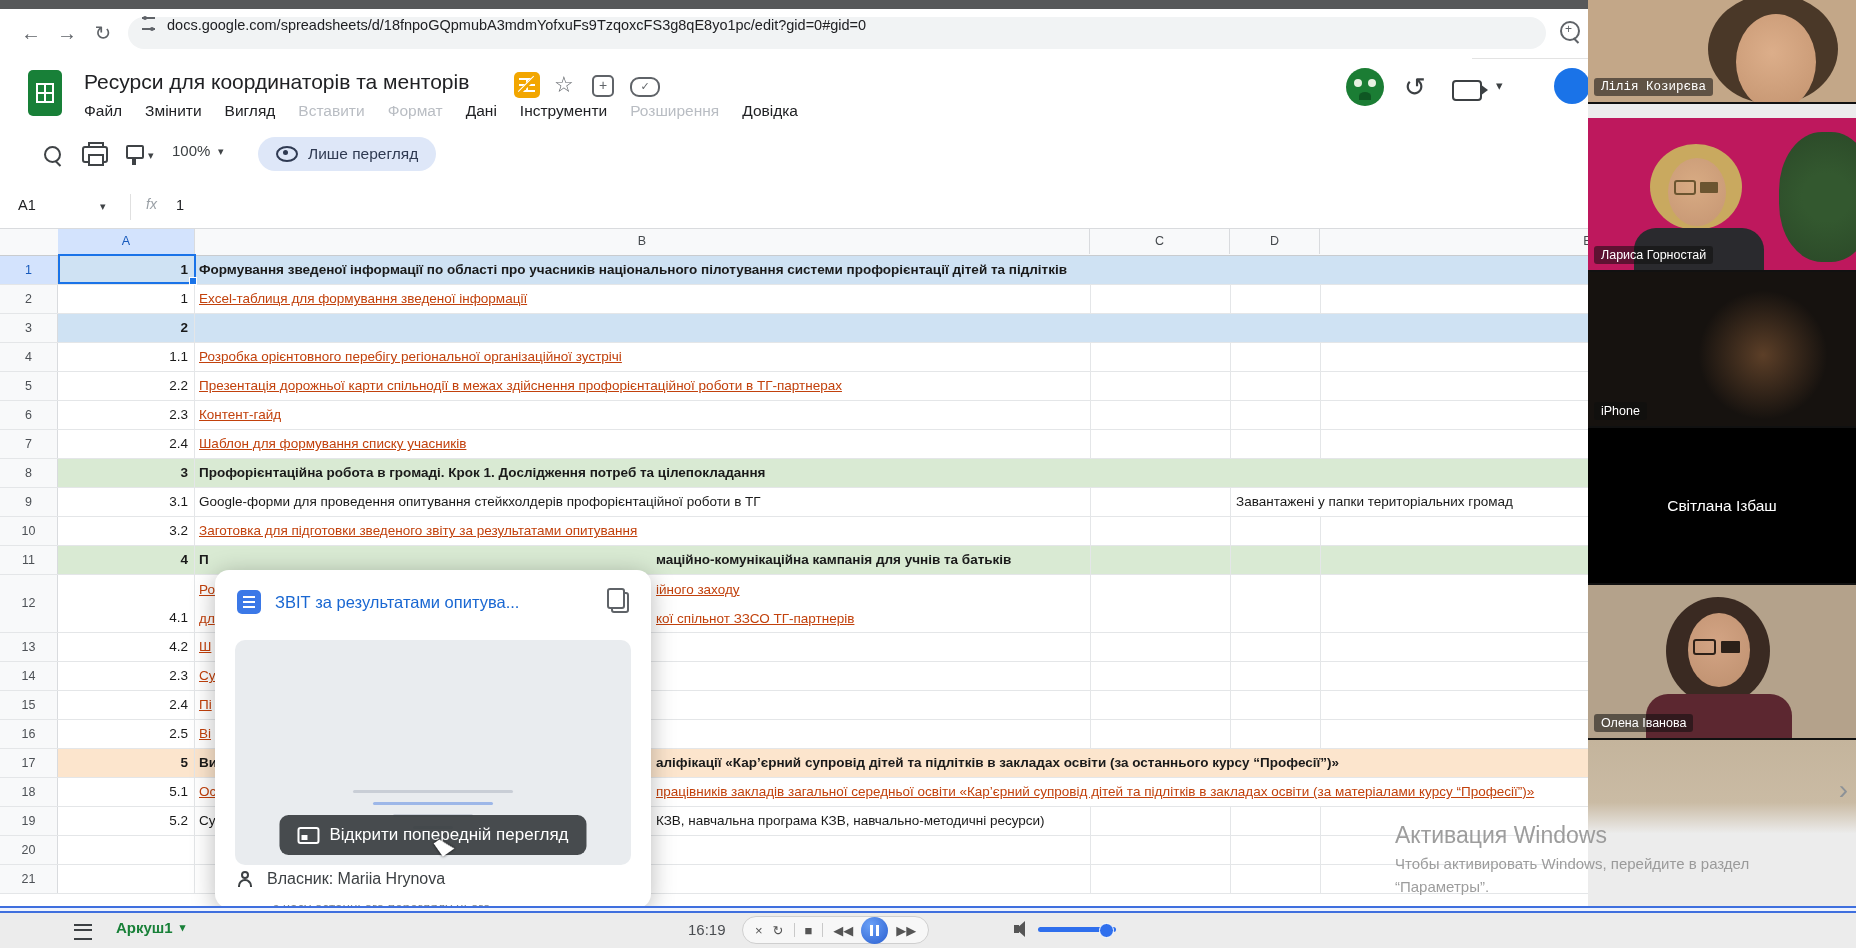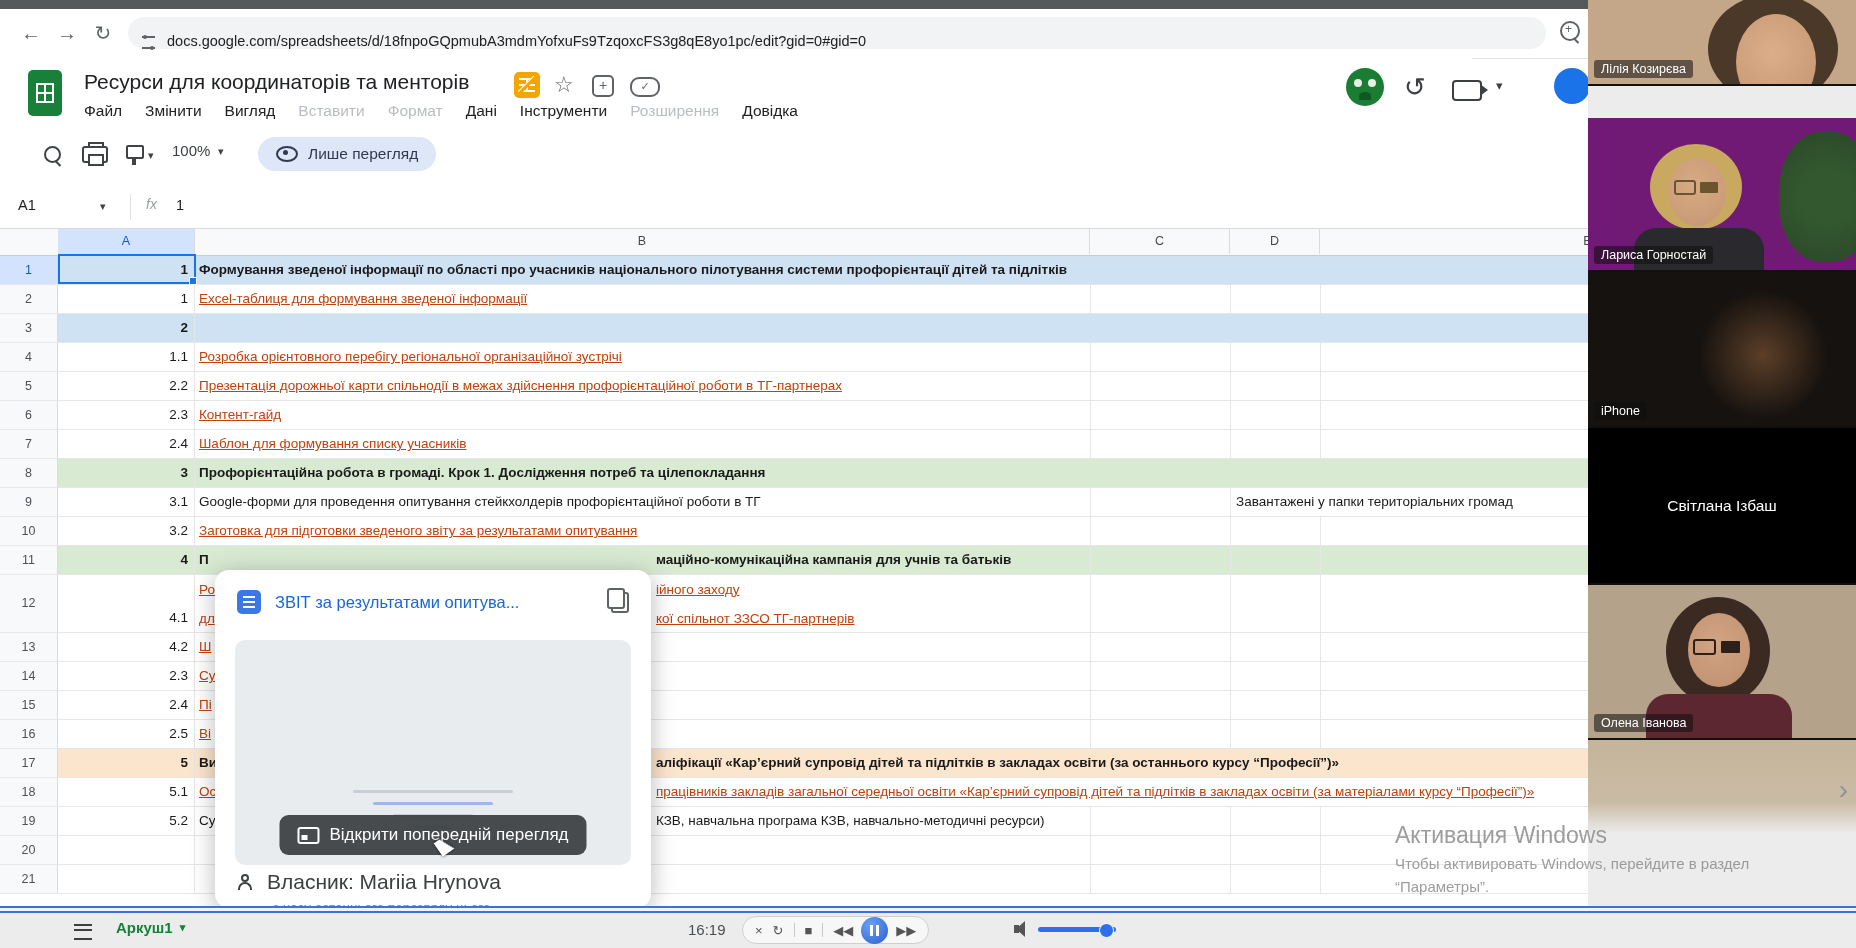--- a/index.html
+++ b/index.html
@@ -1,21 +1,21 @@
 <!DOCTYPE html>
 <html><head>
 <meta charset="utf-8">
 <style>
   html,body{margin:0;padding:0;background:#fff;font-family:"Liberation Sans",sans-serif;}
   #stage{position:relative;width:1856px;height:948px;overflow:hidden;background:#fff;}
   
   #win-strip{position:absolute;left:0;top:0;width:1856px;height:9px;background:#57585a;}
   #chrome{position:absolute;left:0;top:9px;width:1856px;height:49px;background:#fff;border-bottom:1px solid #e3e3e3;}
   .nav-ic{position:absolute;top:9px;font-size:20px;color:#5f6368;width:30px;text-align:center;line-height:30px;}
-  #addr{position:absolute;left:128px;top:8px;width:1418px;height:32px;border-radius:16px;background:#f1f3f4;display:flex;align-items:flex-end;padding-left:14px;box-sizing:border-box;}
+  #addr{position:absolute;left:128px;top:8px;width:1418px;height:32px;border-radius:16px;background:#f1f3f4;display:flex;align-items:flex-start;padding-left:14px;box-sizing:border-box;}
   .tune{width:13px;height:9px;border-top:2px solid #5f6368;border-bottom:2px solid #5f6368;position:relative;margin-right:12px;}
   .tune::before{content:"";position:absolute;left:1px;top:-3px;width:4px;height:4px;border-radius:50%;background:#5f6368;}
   .tune::after{content:"";position:absolute;right:1px;bottom:-3px;width:4px;height:4px;border-radius:50%;background:#5f6368;}
   #url-text{font-size:14.5px;color:#202124;}
   #zoom-glass{position:absolute;left:1560px;top:12px;width:16px;height:16px;border:2px solid #5f6368;border-radius:50%;}
   #zoom-glass::after{content:"";position:absolute;left:13px;top:14px;width:2px;height:7px;background:#5f6368;transform:rotate(-45deg);}
   #zoom-glass::before{content:"+";position:absolute;left:3px;top:-1px;font-size:12px;color:#5f6368;}
   
   #sheets-header{position:absolute;left:0;top:58px;width:1472px;height:76px;background:#fff;}
   #logo{position:absolute;left:28px;top:12px;width:34px;height:46px;background:#188038;border-radius:5px;}
@@ -108,29 +108,29 @@
   .ghost{position:absolute;background:#c9ced6;height:3px;border-radius:2px;}
   .ghost.blue{background:#9db7e8;}
   #preview-btn{position:absolute;left:50%;transform:translateX(-50%);top:245px;height:40px;border-radius:9px;background:rgba(58,62,66,.93);color:#fff;display:flex;align-items:center;gap:10px;padding:0 18px;font-size:17px;white-space:nowrap;}
   #screen-icon{width:18px;height:13px;border:2px solid #fff;border-radius:3px;position:relative;flex:none;}
   #screen-icon::after{content:"";position:absolute;left:2px;bottom:2px;width:6px;height:5px;background:#fff;}
   #cursor-pointer{position:absolute;left:222px;top:268px;width:0;height:0;border-left:7px solid #fff;border-right:7px solid transparent;border-bottom:16px solid #fff;transform:rotate(-35deg);filter:drop-shadow(0 0 1.5px rgba(0,0,0,.8));z-index:9;}
   #owner-row{position:absolute;left:22px;top:300px;display:flex;align-items:center;gap:14px;}
   #owner-icon{width:16px;height:16px;position:relative;flex:none;}
   #owner-icon::before{content:"";position:absolute;left:4px;top:0;width:8px;height:8px;border:2px solid #3c4043;border-radius:50%;box-sizing:border-box;}
   #owner-icon::after{content:"";position:absolute;left:1px;top:8px;width:14px;height:8px;border:2px solid #3c4043;border-bottom:none;border-radius:7px 7px 0 0;box-sizing:border-box;}
-  #owner-text{font-size:21px;color:#3c4043;}
+  #owner-text{font-size:16px;color:#3c4043;}
   #popup-footer{position:absolute;left:58px;top:330px;font-size:13.5px;color:#80868b;white-space:nowrap;}
   
   #vpanel{position:absolute;left:1588px;top:0;width:268px;height:948px;background:#ececec;z-index:10;}
   .vtile{position:absolute;left:0;width:268px;overflow:hidden;border-bottom:2px solid #111;box-sizing:border-box;}
   .vlabel{position:absolute;left:6px;bottom:6px;background:rgba(15,15,15,.55);color:#fff;font-size:12.5px;padding:2px 7px;border-radius:3px;white-space:nowrap;}
   .vcenter{position:absolute;left:0;right:0;top:50%;transform:translateY(-50%);text-align:center;color:#fff;font-size:15.5px;}
   .t1{background:#c3a788;}
-  .t2{background:#701a75;}
+  .t2{background:#be185d;}
   .t3{background:#16120f;}
   .t4{background:#000;}
   .t5{background:#b4a28b;}
   #t6{position:absolute;left:0;top:740px;width:268px;height:208px;background:linear-gradient(#c4b49c 0%,#cabba4 30%,#ececec 45%);}
   #chevron-next{position:absolute;right:8px;top:34px;font-size:28px;color:#8d9297;}
   .hair{position:absolute;border-radius:50%;}
   .face{position:absolute;border-radius:50%;}
   .torso{position:absolute;border-radius:22px 22px 0 0;}
   .p1-hair{left:120px;top:-6px;width:130px;height:110px;background:#4a3828;}
   .p1-face{left:148px;top:14px;width:80px;height:96px;background:radial-gradient(circle at 45% 40%,#dcae8a,#c2926e);}
@@ -419,21 +419,21 @@
       <span id="owner-icon"></span>
       <span id="owner-text">Власник: Mariia Hrynova</span>
     </div>
     <div id="popup-footer">з часу останнього перегляду цього</div>
   </div>
 
   <div id="vpanel">
     <div id="t6">
       <div id="chevron-next">›</div>
     </div>
-  <div class="vtile t1" style="top: 0px; height: 86px;">
+  <div class="vtile t1" style="top: 0px; height: 104px; font-family: Liberation Mono, monospace;">
         <div class="hair p1-hair"></div>
         <div class="face p1-face"></div>
         <div class="vlabel">Лілія Козирєва</div>
       </div>
       <div class="vtile t2" style="top: 118px; height: 154px;">
         <div class="p2-plant"></div>
         <div class="hair p2-hair"></div>
         <div class="face p2-face"></div>
         <div class="p2-glass"></div>
         <div class="torso p2-torso"></div>

